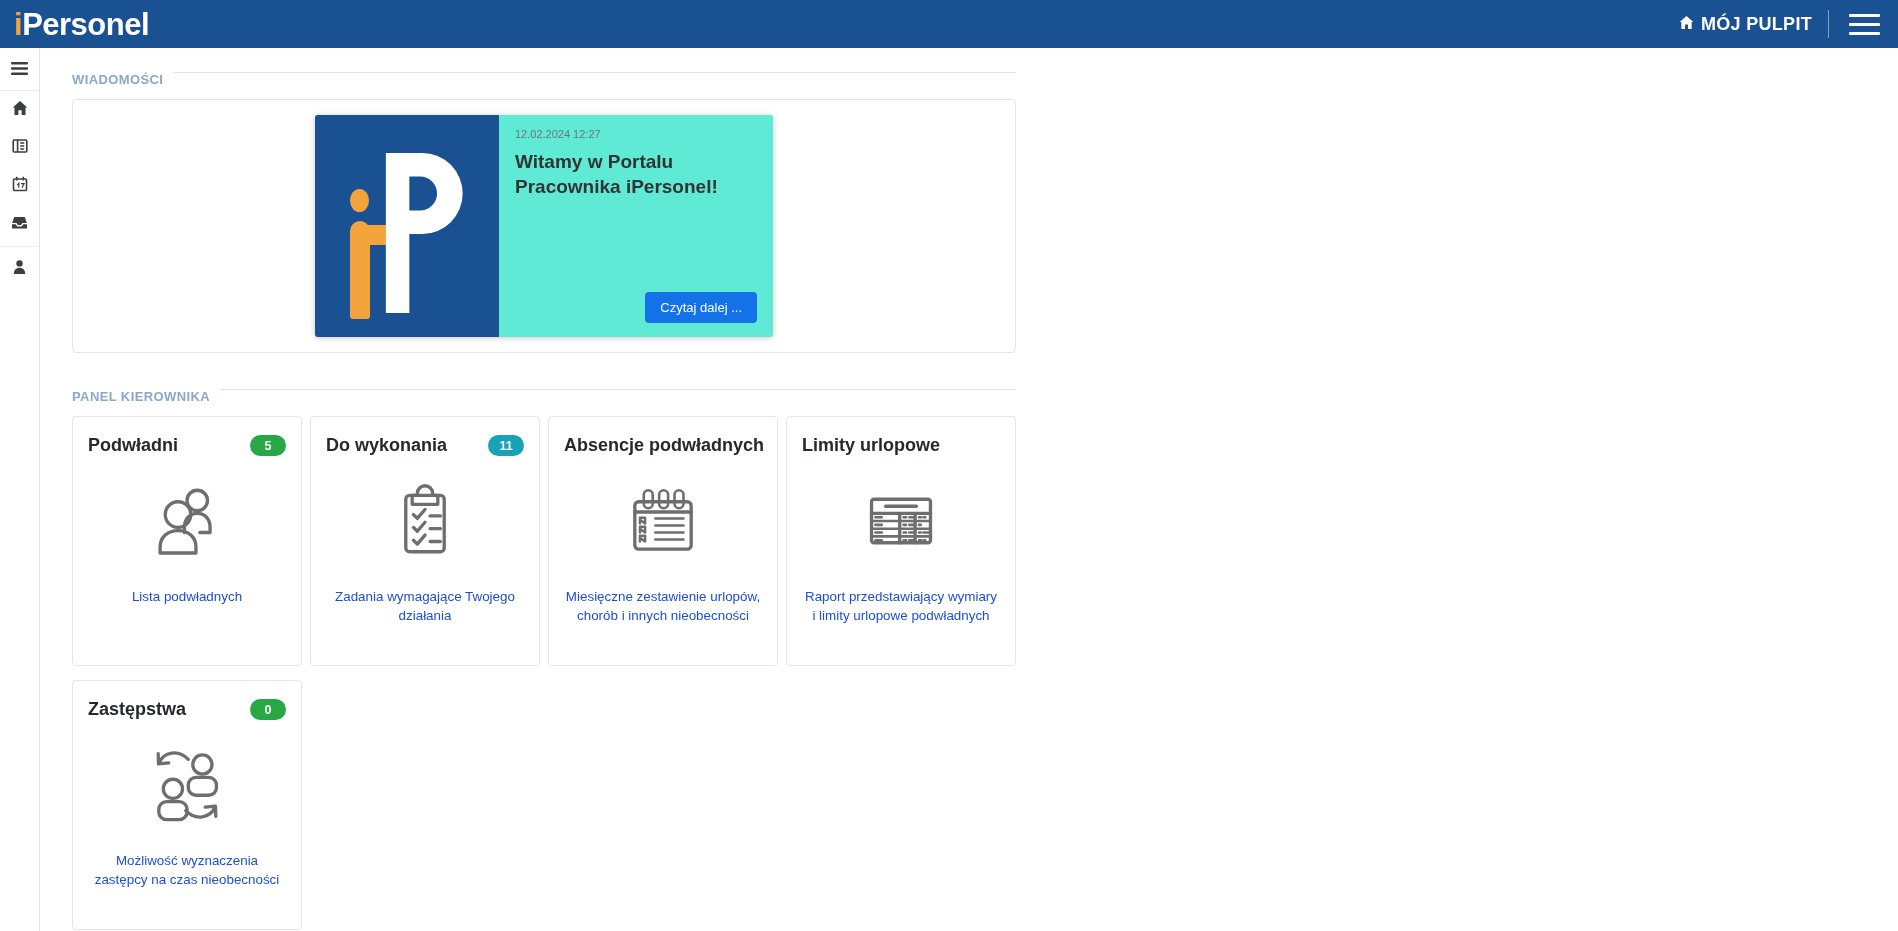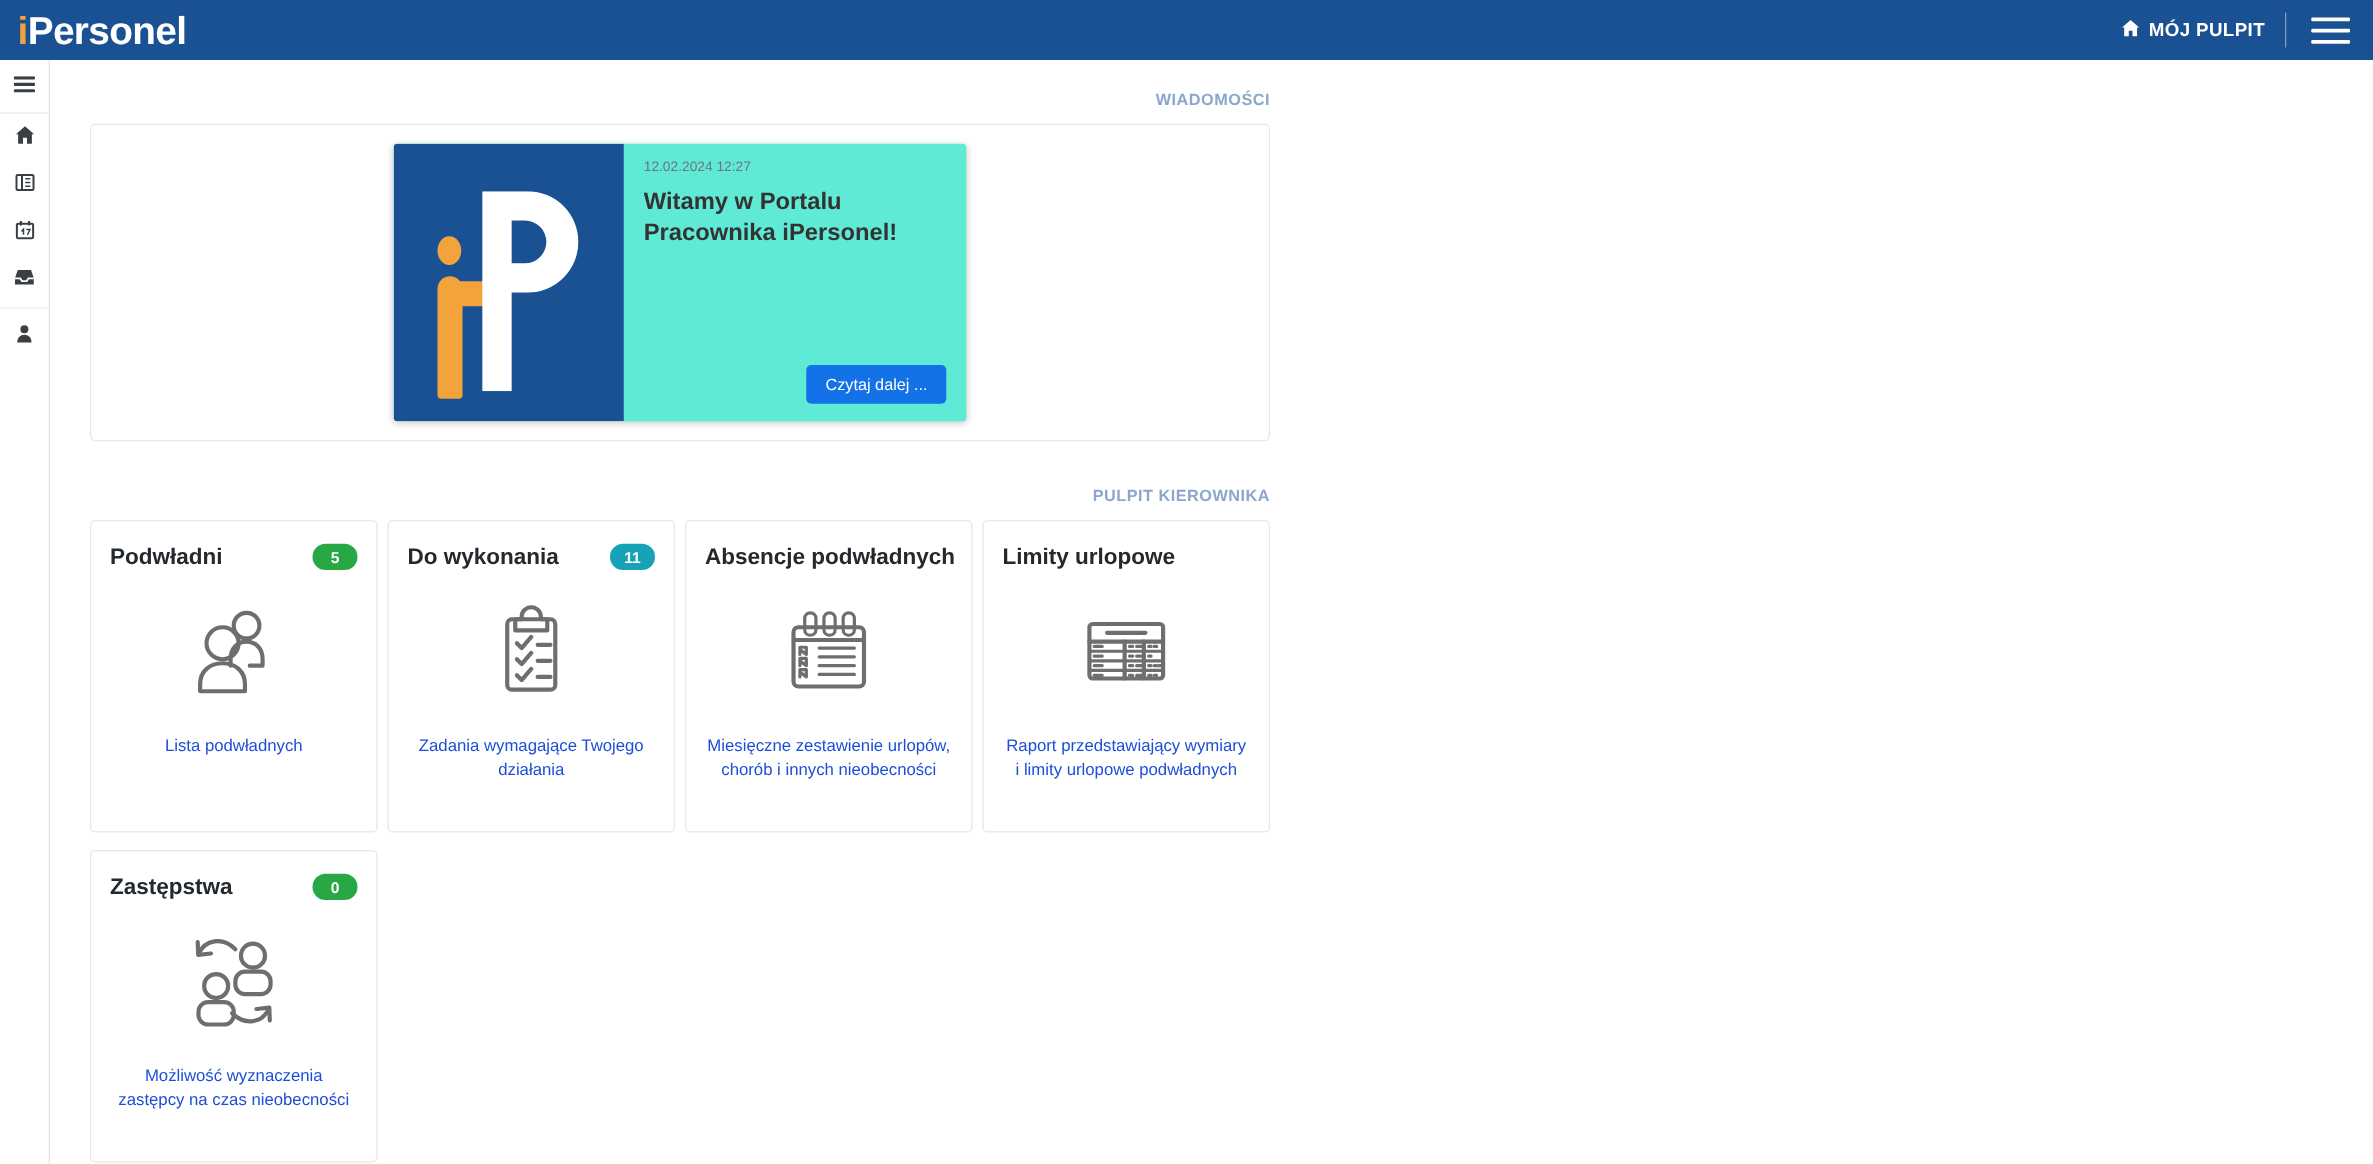--- a/index.html
+++ b/index.html
@@ -13,40 +13,40 @@
 
   
   .navbar {
     position:fixed; top:0; left:0; width:1898px; height:48px;
     background:#1A5193; display:flex; align-items:center;
     padding:0 14px; z-index:20;text-align:center;
   }
   .logo { font-size:31px; font-weight:bold; color:#fff; letter-spacing:-0.5px; line-height:1; cursor:pointer; }
   .logo .logo-i { color:#F2A33C; }
   .navbar-right { margin-left:auto; display:flex; align-items:center; }
-  .my-desktop { display:flex; align-items:center; gap:7px; color:#fff; font-size:15px; font-weight:bold; letter-spacing:.3px; cursor:pointer; }
+  .my-desktop { display:flex; align-items:center; gap:7px; color:#fff; font-size:18px; font-weight:bold; letter-spacing:.3px; cursor:pointer; }
   .nav-sep { width:1px; height:28px; background:rgba(255,255,255,.45); margin:0 16px; }
   .nav-burger { display:flex; flex-direction:column; gap:6px; cursor:pointer; padding:4px 4px; }
   .nav-burger span { display:block; width:31px; height:3px; background:#fff; border-radius:1px; }
 
   
   .sidebar {
     position:fixed; top:48px; left:0; bottom:0; width:40px;
     background:#fff; border-right:1px solid #e3e3e3;
     display:flex; flex-direction:column; align-items:center;
   }
   .side-burger { width:100%; padding:13px 0 11px; display:flex; justify-content:center; border-bottom:1px solid #ececec; cursor:pointer; }
   .side-item { width:100%; height:38px; display:flex; align-items:center; justify-content:center; cursor:pointer; }
   .side-item:first-of-type { margin-top:4px; }
   .side-divider { width:100%; border-top:1px solid #ececec; margin:3px 0; }
 
   
   .main { position:absolute; top:48px; left:40px; right:0; bottom:0; padding:24px 0 0 32px; }
 
-  .section-head { display:flex; align-items:flex-end; width:944px; margin-bottom:12px;flex-direction:column; }
+  .section-head { display:flex; align-items:flex-start; width:944px; margin-bottom:12px; }
   .section-title { font-size:13px; font-weight:bold; color:#8BA7CC; letter-spacing:.4px; white-space:nowrap; }
   .section-rule { flex:1; height:1px; background:#dde4ee; margin-left:10px; }
 
   
   .news-panel { width:944px; border:1px solid #e4e7ea; border-radius:4px; padding:15px 0; display:flex; justify-content:center; margin-bottom:36px; }
   .news-card { width:458px; height:222px; background:#5eead4; border-radius:3px; box-shadow:0 1px 6px rgba(0,0,0,.22); display:flex; overflow:hidden; }
   .news-logo { flex:0 0 184px; background:#1A5193; position:relative; }
   .news-logo .i-dot  { position:absolute; left:35px; top:74px;  width:19px; height:23px; background:#F2A33C; border-radius:50%; }
   .news-logo .i-stem { position:absolute; left:35px; top:106px; width:20px; height:98px; background:#F2A33C; border-radius:10px 10px 3px 3px; }
   .news-logo .i-arm  { position:absolute; left:52px; top:110px; width:20px; height:20px; background:#F2A33C; }
@@ -191,21 +191,21 @@
         <div class="news-time">12.02.2024 12:27</div>
         <div class="news-title">Witamy w Portalu Pracownika iPersonel!</div>
         <div class="news-actions">
           <button class="btn-primary">Czytaj dalej ...</button>
         </div>
       </div>
     </div>
   </div>
 
   <div class="section-head">
-    <span class="section-title">PULPIT KIEROWNIKA</span>
+    <span class="section-title">PANEL KIEROWNIKA</span>
     <span class="section-rule"></span>
   </div>
 
   <div class="cards">
 
     <div class="card">
       <div class="card-head">
         <span class="card-title">Podwładni</span>
         <span class="badge badge-green">5</span>
       </div>

